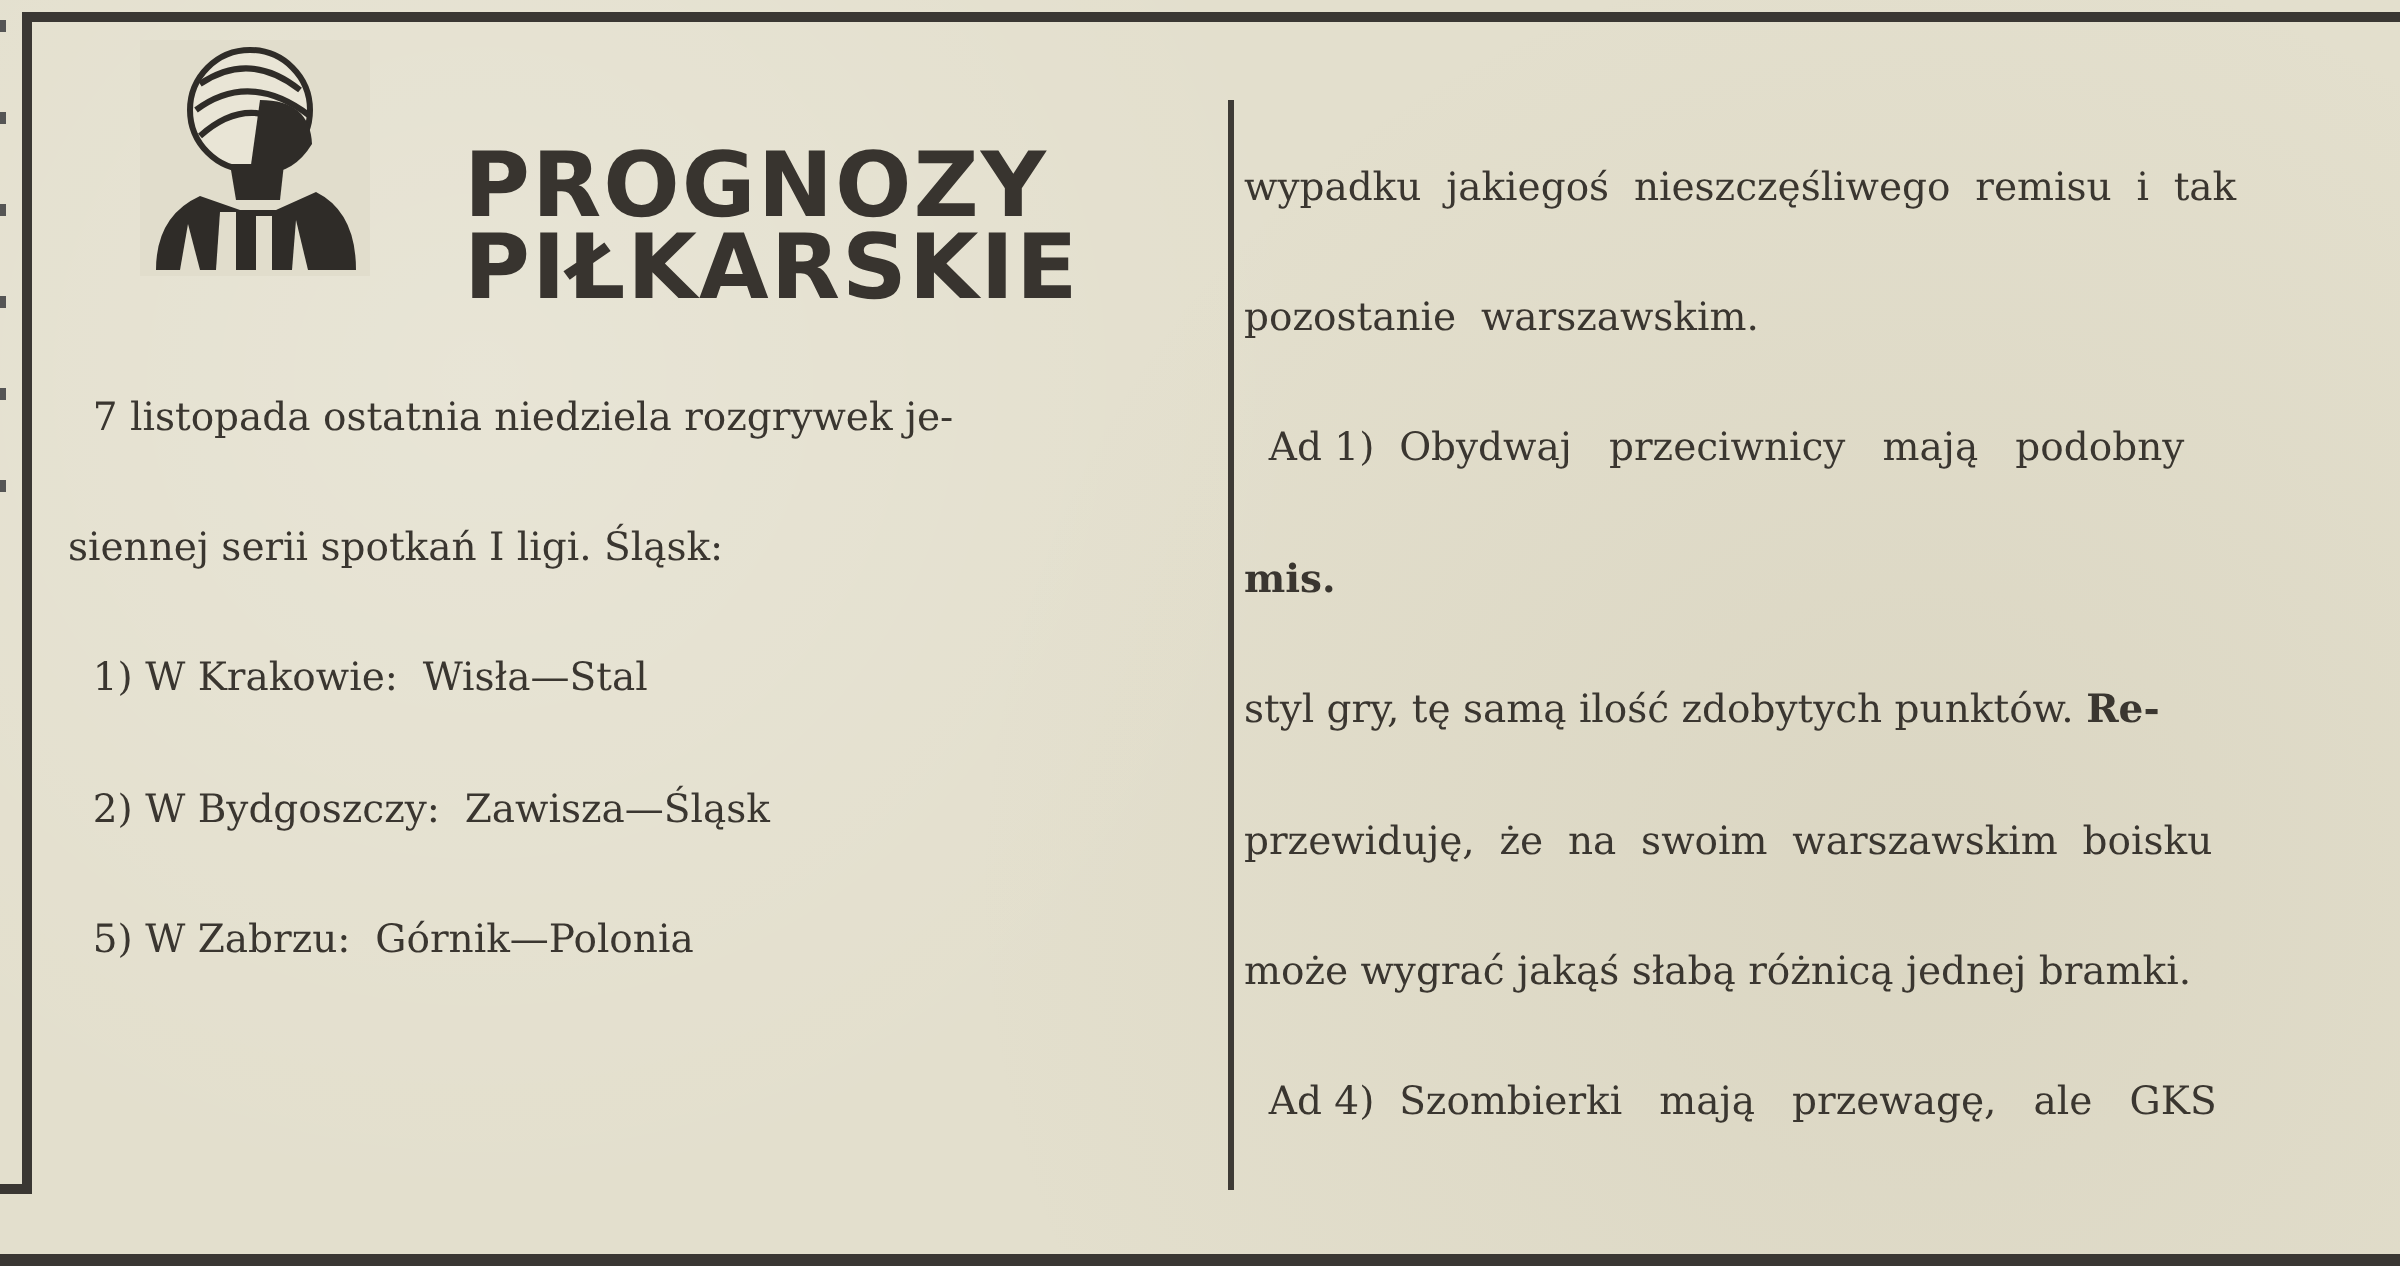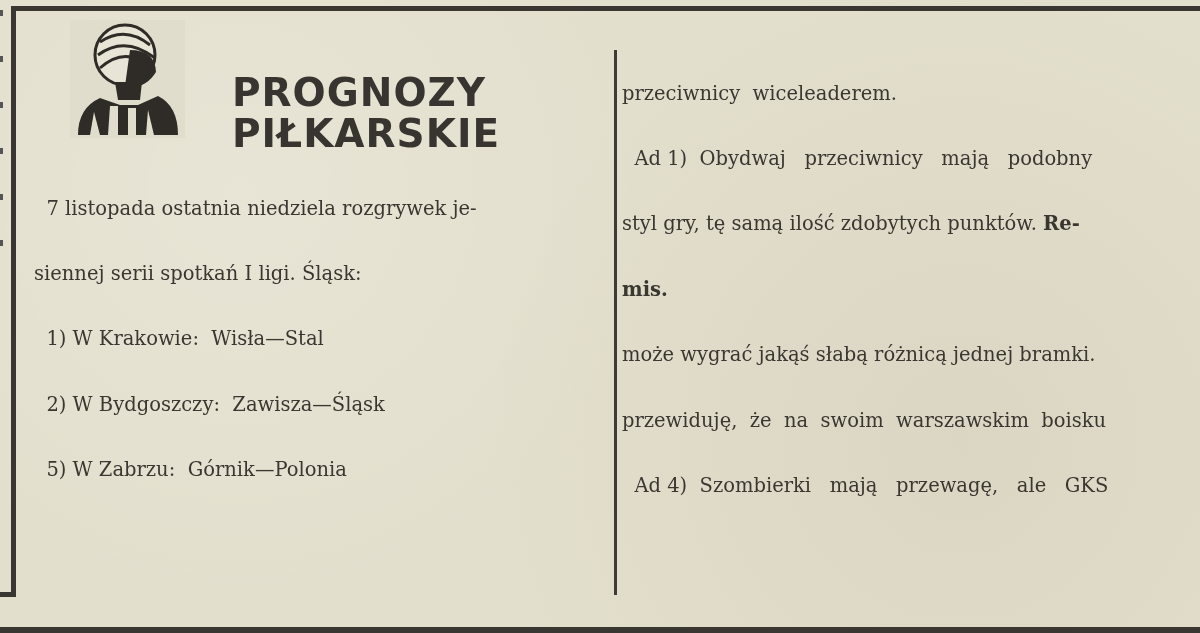--- a/index.html
+++ b/index.html
@@ -39,21 +39,21 @@
   }
   .header {
     position: absolute; left: 70px; top: 20px; width: 500px; height: 120px;
   }
   .player-icon {
     position: absolute; left: 0; top: 0; width: 115px; height: 118px;
   }
   .title {
     position: absolute; left: 162px; top: 52px;
     font-family: "DejaVu Sans", "Liberation Sans", sans-serif;
-    font-weight: bold; font-size: 39px; line-height: 41px;
+    font-weight: bold; font-size: 45px; line-height: 41px;
     color: #38342f; letter-spacing: 1px;
   }
   .col {
     position: absolute;
     font-size: 19.5px; line-height: 21.8px;
     white-space: pre;
   }
   .col-left { left: 34px; top: 154px; width: 565px; }
   .col-right { left: 622px; top: 39px; width: 565px; }
   .line { display: block; height: 21.8px; }
@@ -115,26 +115,27 @@
   
   
   
   
   
   
   
 </div>
 
 <div class="col col-right">
-  <span class="line">przeciwnicy  wiceleaderem.</span>
+  <span class="line">wypadku  jakiegoś  nieszczęśliwego  remisu  i  tak</span>
+  <span class="line">pozostanie  warszawskim.</span>
   <span class="line">  Ad 1)  Obydwaj   przeciwnicy   mają   podobny</span>
+  <span class="line b">mis.</span>
   <span class="line"><span>styl gry, tę samą ilość zdobytych punktów. </span><span class="b">Re-</span></span>
-  <span class="line b">mis.</span>
+  <span class="line">przewiduję,  że  na  swoim  warszawskim  boisku</span>
   <span class="line">może wygrać jakąś słabą różnicą jednej bramki.</span>
-  <span class="line">przewiduję,  że  na  swoim  warszawskim  boisku</span>
   <span class="line">  Ad 4)  Szombierki   mają   przewagę,   ale   GKS</span>
   
   
   
   
   
   
   
   
   

